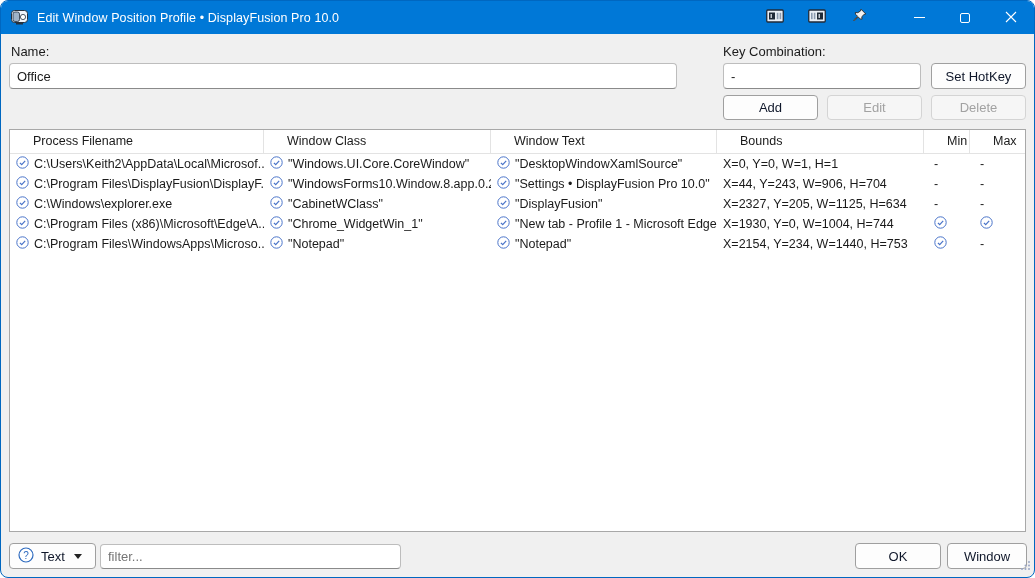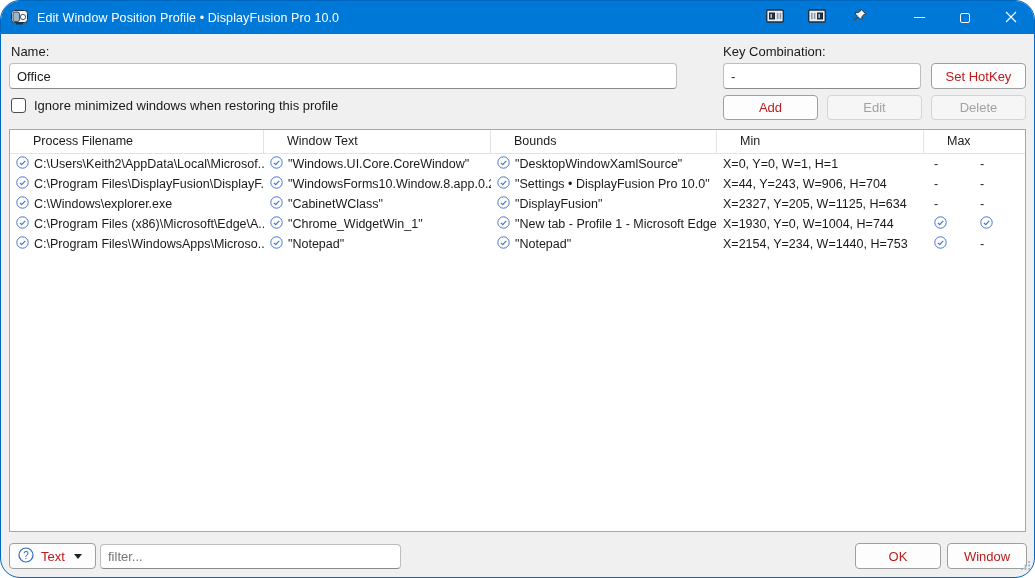--- a/index.html
+++ b/index.html
@@ -1,19 +1,19 @@
 <!DOCTYPE html>
 <html><head>
 <meta charset="utf-8">
 <style>
   * { margin:0; padding:0; box-sizing:border-box; }
   html,body { background:#fff; font-family:"Liberation Sans", sans-serif; }
   .win {
     position:relative; width:1035px; height:578px;
-    background:#f0f0f0; border:1px solid #0067c0; border-radius:20px;
+    background:#f0f0f0; border:1px solid #0067c0; border-radius:8px;
     overflow:hidden;
   }
   
   .titlebar {
     position:absolute; top:0; left:0; right:0; height:33px;
     background:#0078d7; display:flex; align-items:center; color:#fff;
   }
   .app-icon { margin-left:10px; display:flex; }
   .tb-title { margin-left:9px; font-size:12.5px; letter-spacing:.1px; }
   .tb-right { margin-left:auto; display:flex; align-items:center; height:100%; }
@@ -29,21 +29,21 @@
   .glyph-max { width:10px; height:10px; border:1px solid #fff; border-radius:2px; }
   
   .lbl { position:absolute; font-size:13px; color:#1a1a1a; }
   .txtbox {
     position:absolute; background:#fff; border:1px solid #bdbdbd; border-bottom-color:#8a8a8a;
     border-radius:4px; font-size:13px; color:#1a1a1a; padding:0 7px;
     font-family:"Liberation Sans", sans-serif; outline:none;
   }
   .btn {
     position:absolute; background:#fdfdfd; border:1px solid #9f9f9f; border-radius:4px;
-    font-size:13px; color:#b91c1c; display:flex; align-items:center; justify-content:center;
+    font-size:13px; color:#0f172a; display:flex; align-items:center; justify-content:center;
     font-family:"Liberation Sans", sans-serif; cursor:default;
   }
   .btn.disabled { background:#f6f6f6; border-color:#d4d4d4; color:#a2a2a2; }
   .chkrow { position:absolute; left:10px; top:97px; display:flex; align-items:center; }
   .chkbox { width:15px; height:15px; background:#fff; border:1px solid #4d4d4d; border-radius:3px; }
   .chklbl { margin-left:8px; font-size:13px; color:#1a1a1a; }
   
   .tbl {
     position:absolute; left:8px; top:128px; width:1017px; height:403px;
     background:#fff; border:1px solid #a8a8a8; overflow:hidden;
@@ -129,36 +129,33 @@
             <path d="M1 1 L11 11 M11 1 L1 11" stroke="#fff" stroke-width="1.1"></path>
           </svg>
         </span>
       </div>
     </div>
   </div>
 
   <span class="lbl" style="left:10px; top:43px;">Name:</span>
   <input class="txtbox" style="left: 8px; top: 62px; width: 668px; height: 26px;" value="Office">
 
-  <div class="chkrow">
-    <span class="chkbox"></span>
-    <span class="chklbl">Ignore minimized windows when restoring this profile</span>
-  </div>
 
   <span class="lbl" style="left:722px; top:43px;">Key Combination:</span>
   <input class="txtbox" style="left: 722px; top: 62px; width: 198px; height: 26px;" value="-">
   <div class="btn" style="left:930px; top:62px; width:95px; height:26px;">Set HotKey</div>
 
   <div class="btn" style="left:722px; top:94px; width:95px; height:25px;">Add</div>
   <div class="btn disabled" style="left:826px; top:94px; width:95px; height:25px;">Edit</div>
   <div class="btn disabled" style="left:930px; top:94px; width:95px; height:25px;">Delete</div>
 
   <div class="tbl">
     <div class="tbl-grid tbl-head">
       <div class="th">Process Filename</div>
+      <div class="th">Window Class</div>
       <div class="th">Window Text</div>
       <div class="th">Bounds</div>
       <div class="th">Min</div>
       <div class="th">Max</div>
     </div>
     <div>
     <div class="tbl-grid tr">
       <div class="td">
         <span class="check-icon">
           <svg width="13" height="13" viewBox="0 0 13 13">

